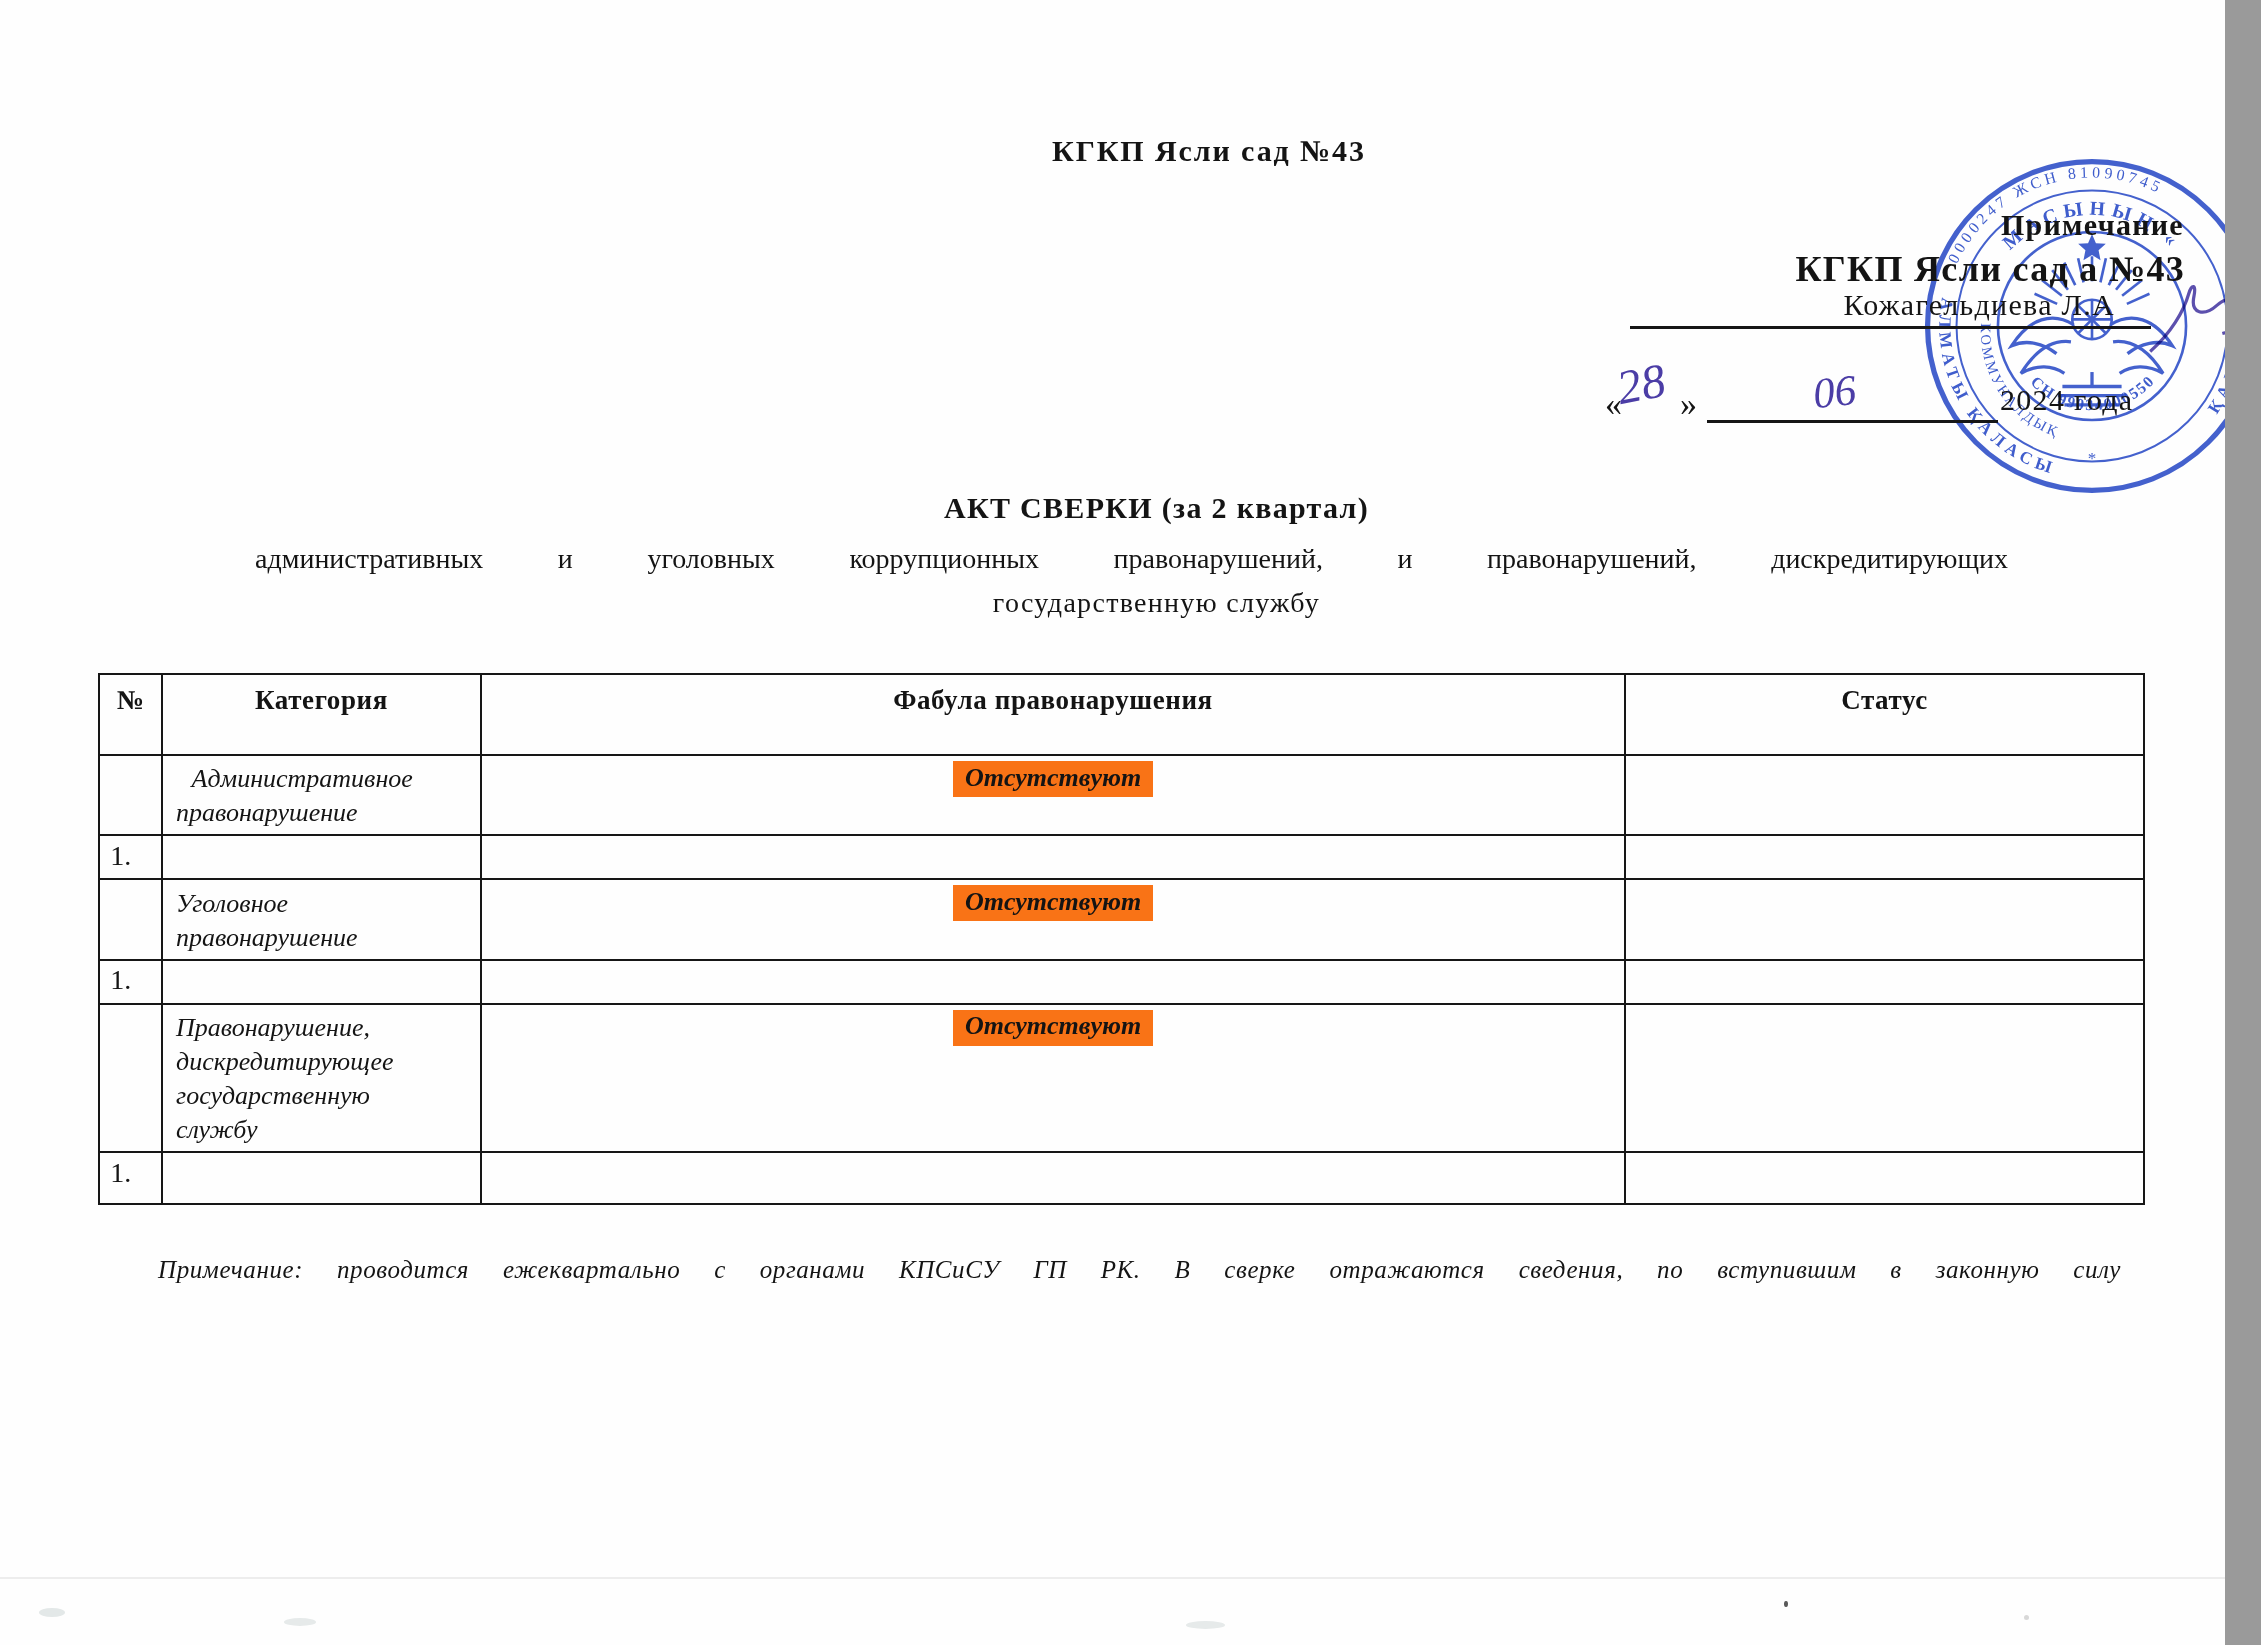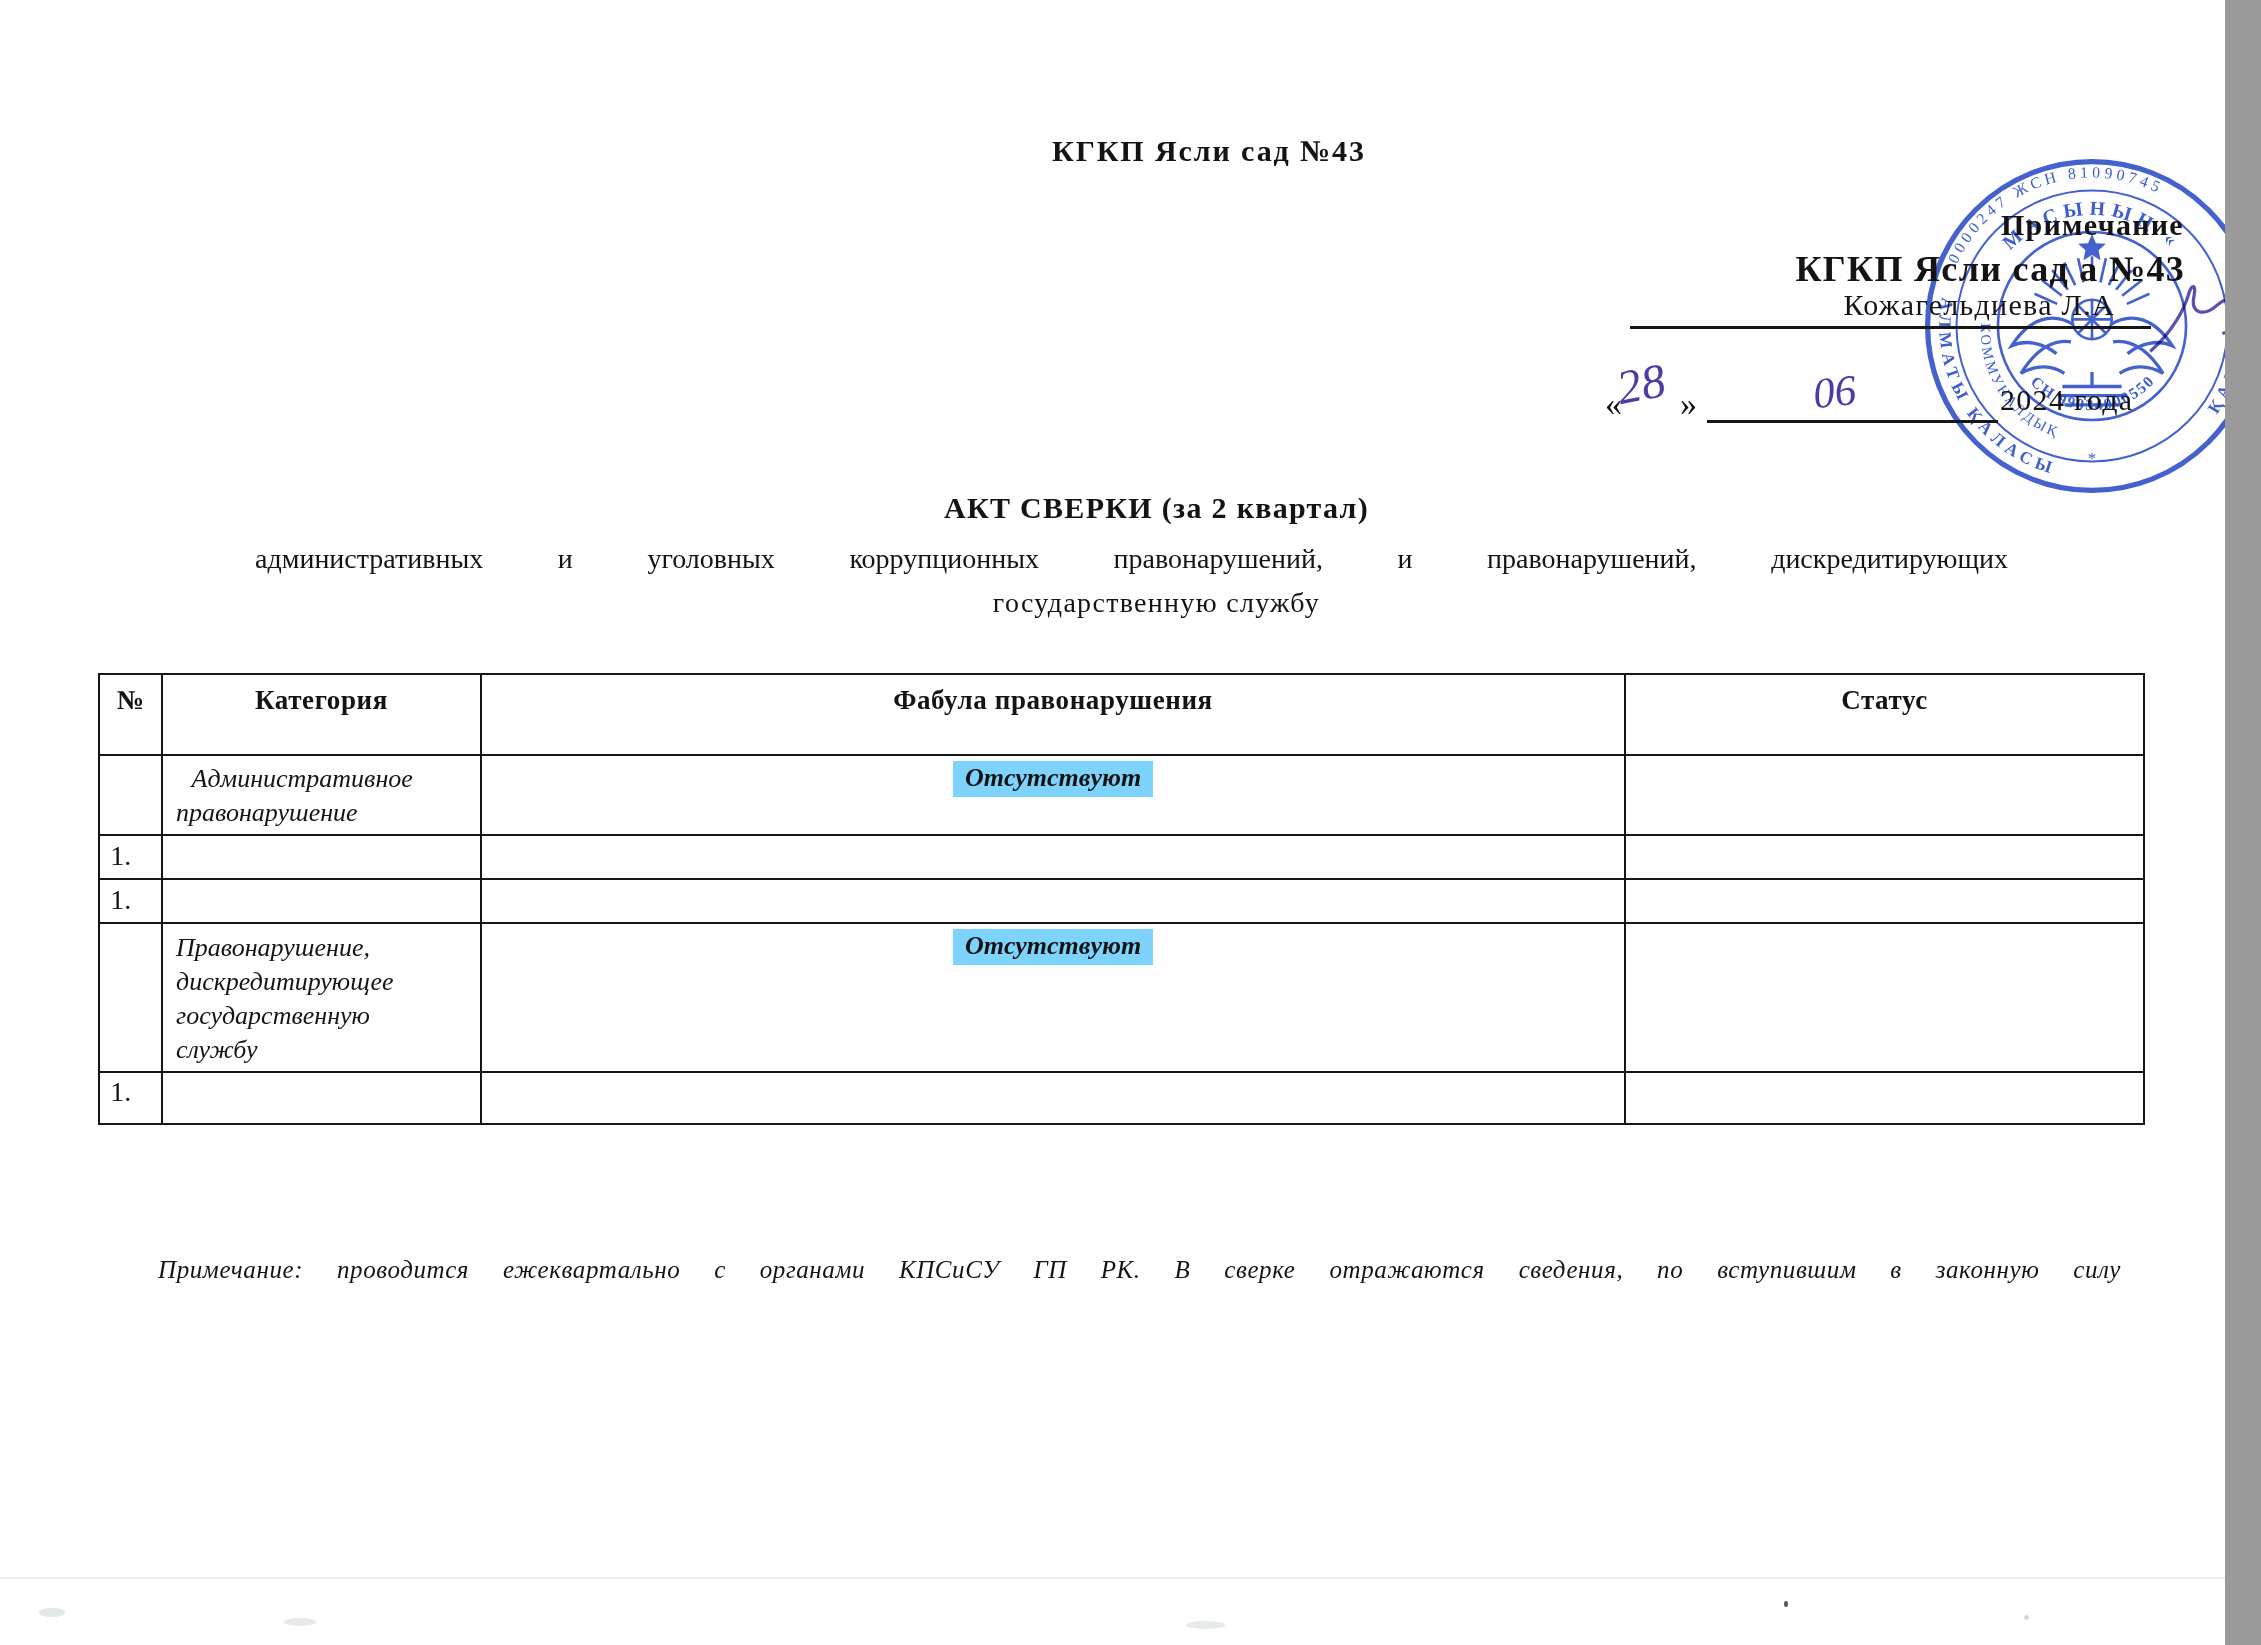--- a/index.html
+++ b/index.html
@@ -49,21 +49,21 @@
   tr.h-num1{height:44px;}
   tr.h-cat2{height:79px;}
   tr.h-num2{height:44px;}
   tr.h-cat3{height:143px;padding-left:48px;}
   tr.h-num3{height:52px;}
   th.hc{font-size:27px;font-weight:700;text-align:center;padding-top:10.3px;letter-spacing:0.6px;}
   td.c-num{font-size:28px;padding:3.9px 0 0 10.3px;vertical-align:middle;}
   td.c-cat{font-size:26px;font-style:italic;line-height:34px;padding:6.4px 61px 3.9px 13px;}
   td.c-cat.ti{text-indent:15.5px;}
   td.c-fab{text-align:center;padding-top:5.2px;font-size:26px;}
-  .hl{display:inline-block;background:#7dd3fc;font-weight:700;font-style:italic;
+  .hl{display:inline-block;background:#f97316;font-weight:700;font-style:italic;
       padding:2.6px 11.6px 5.2px 11.6px;line-height:28px;}
   .hl:empty{display:none;}
 
   
   .note1{top:1256px;left:158px;width:1963px;font-size:25px;font-style:italic;
     text-align:justify;text-align-last:justify;letter-spacing:0.6px;}
   .note2{top:1303px;left:158px;width:1963px;font-size:25px;font-style:italic;letter-spacing:0.6px;}
 
   
   .scan-fold{top:1577px;left:0;width:2261px;height:1.9px;background:#ededed;}
@@ -209,20 +209,26 @@
         <td class="c-cat ti">Административное правонарушение</td>
         <td class="c-fab"><span class="hl">Отсутствуют</span></td>
         <td class="c-st"></td>
       </tr>
       <tr class="h-num1">
         <td class="c-num">1.</td>
         <td class="c-cat"></td>
         <td class="c-fab"></td>
         <td class="c-st"></td>
       </tr>
+      <tr class="h-cat2">
+        <td class="c-num"></td>
+        <td class="c-cat">Уголовное правонарушение</td>
+        <td class="c-fab"><span class="hl">Отсутствуют</span></td>
+        <td class="c-st"></td>
+      </tr>
       <tr class="h-num2">
         <td class="c-num">1.</td>
         <td class="c-cat"></td>
         <td class="c-fab"></td>
         <td class="c-st"></td>
       </tr>
       <tr class="h-cat3">
         <td class="c-num"></td>
         <td class="c-cat">Правонарушение, дискредитирующее государственную службу</td>
         <td class="c-fab"><span class="hl">Отсутствуют</span></td>

